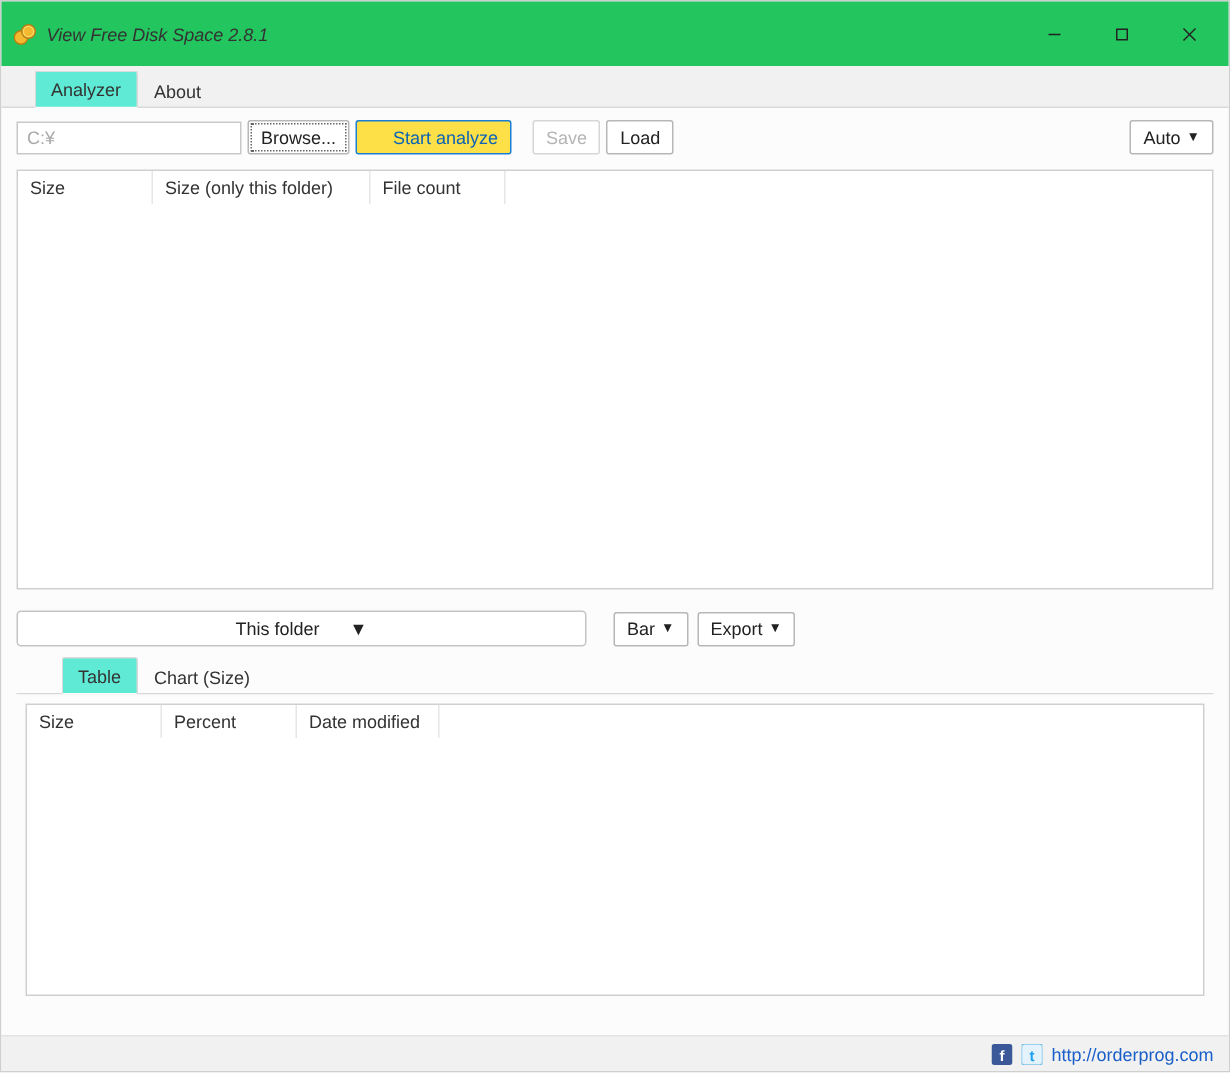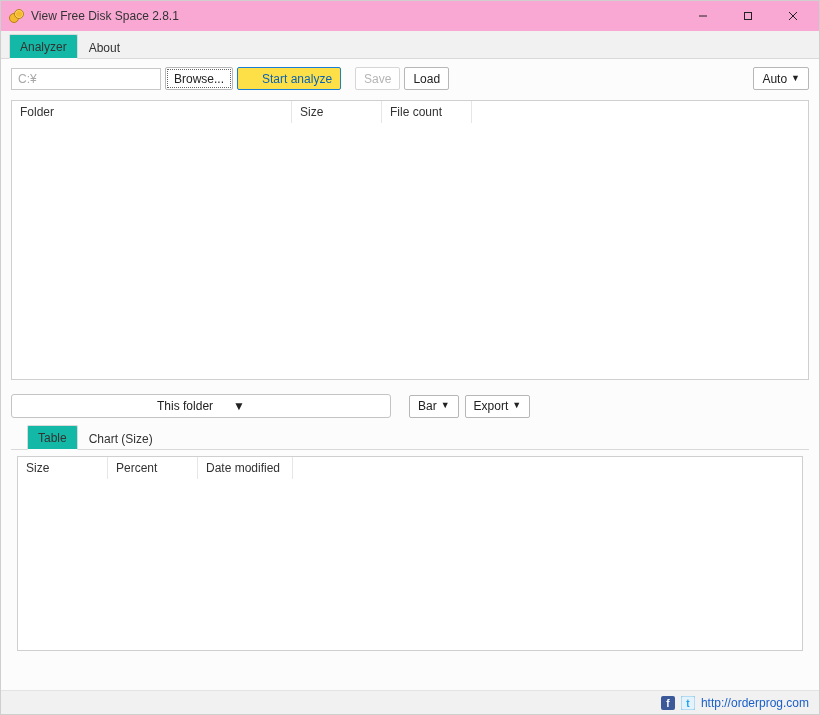--- a/index.html
+++ b/index.html
@@ -7,40 +7,41 @@
     font-family: "Segoe UI", "Meiryo", sans-serif;
     font-size: 12px;
     background: #fff;
     width: 820px;
     height: 715px;
     overflow: hidden;
     color: #222;
   }
   .window { width: 820px; height: 715px; border: 1px solid #cfcfcf; display: flex; flex-direction: column; background:#fff;}
   .titlebar {
-    height: 30px; display:flex; align-items:center; padding:0 4px 0 8px; background:#f9a8d4;
+    height: 43px; display:flex; align-items:center; padding:0 4px 0 8px; background:#22c55e;font-style:italic;
   }
   .titlebar .icon { width:16px; height:16px; margin-right:6px; }
   .titlebar .title { flex: 0 0 auto; font-size:12px; color:#333; }
   .titlebar .spacer { flex:1; }
   .winbtn { width:45px; height:28px; display:flex; align-items:center; justify-content:center; }
   .winbtn svg { width:10px; height:10px; }
   .chrome-row { display:flex; }
   .content-area { flex:1; background:#f1f1f1; display:flex; flex-direction:column; padding:0; }
   .tabsrow {
     display:flex; align-items:flex-end; height:28px; padding:0 8px;
     border-bottom:1px solid #d9d9d9; background:#f1f1f1;
   }
   .tab {
     padding:5px 10px 4px 10px; font-size:12px; border:1px solid transparent; border-bottom:none;
     position:relative; top:1px; color:#333;
   }
   .tab.active {
-    background:#14b8a6; border:1px solid #d9d9d9; border-bottom:1px solid #fcfcfc;
+    background:#5eead4; border:1px solid #d9d9d9; border-bottom:1px solid #fcfcfc;
     border-radius:2px 2px 0 0;
+    margin-left:14px;
   }
   .panel { background:#fcfcfc; padding:8px 10px 6px 10px; }
   .toprow { display:flex; align-items:center; gap:4px; }
   .pathbox {
     flex:0 0 150px; height:22px; border:1px solid #c8c8c8; background:#fff; color:#a8a8a8;
     padding:2px 6px; font-size:12px; display:flex; align-items:center;
   }
   .btn {
     height:23px; border:1px solid #b7b7b7; background:#fff; padding:0 8px;
     font-size:12px; display:inline-flex; align-items:center; justify-content:center; border-radius:2px;
@@ -127,22 +128,22 @@
         <div class="btn">Load</div>
         <div class="grow"></div>
         <div class="btn">
           <span>Auto</span>
           <span class="caret">▼</span>
         </div>
       </div>
 
       <div class="listpanel">
         <div class="lh">
-          <div class="col" style="width:280px;">Folder</div>
           <div class="col" style="width:90px;">Size</div>
+          <div class="col" style="width:145px;">Size (only this folder)</div>
           <div class="col" style="width:90px;">File count</div>
           <div class="col" style="flex:1;"></div>
         </div>
       </div>
 
       <div class="midrow">
         <div class="wide-dd">
           <span>This folder</span>
           <span class="caret">▼</span>
         </div>

